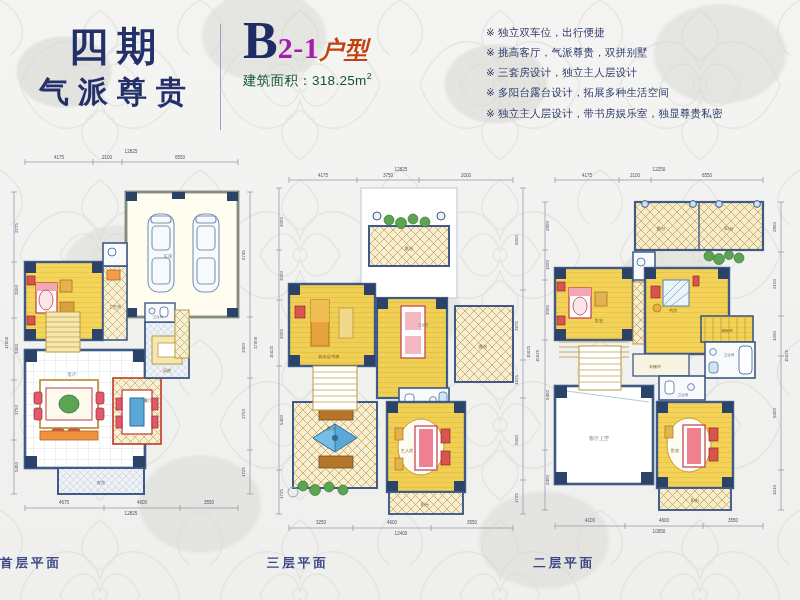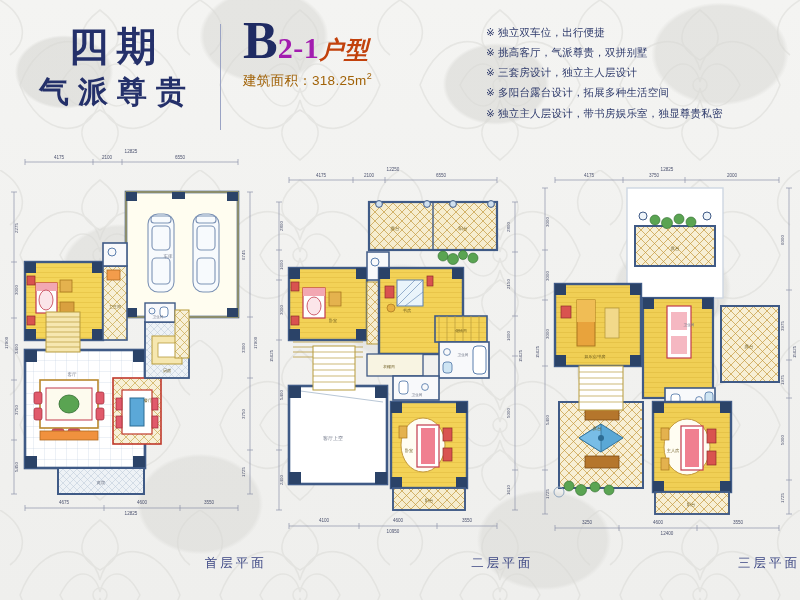--- a/index.html
+++ b/index.html
@@ -51,32 +51,32 @@
   }
   .unit-code{
     font-family:"Liberation Serif","DejaVu Serif",serif;
     font-size:30px;font-weight:bold;color:#a21caf;letter-spacing:.5px;
   }
   .unit-hx{
     font-family:"Liberation Serif","DejaVu Serif",serif;
     font-size:24px;font-weight:bold;color:#c2410c;font-style:italic;letter-spacing:1px;
   }
   .rooms{font-size:13.5px;color:#2b3566;margin-top:12px;letter-spacing:.3px;white-space:nowrap;}
-  .area{font-size:13.5px;color:#a16207;margin-top:5px;letter-spacing:.3px;}
+  .area{font-size:13.5px;color:#14532d;margin-top:5px;letter-spacing:.3px;}
   .area sup{font-size:9px;}
   .hd-right{flex:1;padding:6px 0 0 28px;}
   .feat{font-size:10.5px;color:#2e3a6b;line-height:1.92;letter-spacing:.2px;white-space:nowrap;}
   .feat .mk{color:#2e3a6b;margin-right:3px;}
 
   
   .plans{display:flex;height:440px;}
   .plan{position:relative;flex:1;}
   .plan-caption{
-    position:absolute;bottom:8px;left:0;right:0;text-align:right;
-    font-size:12.5px;color:#3a4583;letter-spacing:3px;
+    position:absolute;bottom:8px;left:0;right:0;text-align:left;
+    font-size:12.5px;color:#3a4583;letter-spacing:3px;font-weight:bold;
   }
 
   
   .canvas{position:absolute;inset:0;}
   svg{display:block;}
 </style>
 </head>
 <body>
 
 <div id="bg-pattern"></div>
@@ -277,20 +277,152 @@
           <text transform="translate(245,115) rotate(-90)">6745</text>
           <text transform="translate(245,208) rotate(-90)">3300</text>
           <text transform="translate(245,274) rotate(-90)">3750</text>
           <text transform="translate(245,332) rotate(-90)">1725</text>
         </g>
       </svg>
       <div class="plan-caption">首层平面</div>
     </div>
 
     <div class="plan">
+      <svg class="canvas" width="268" height="440" viewBox="0 0 268 440">
+        <defs>
+          <pattern id="woodY3" width="5" height="5" patternUnits="userSpaceOnUse">
+            <rect width="5" height="5" fill="#f0cf55"></rect>
+            <path d="M0 2.5H5" stroke="#dcb63b" stroke-width=".5"></path>
+          </pattern>
+          <pattern id="diag3" width="9" height="9" patternUnits="userSpaceOnUse">
+            <rect width="9" height="9" fill="#f7efd5"></rect>
+            <path d="M0 9L9 0M0 0L9 9M-2 2L2 -2M7 11L11 7" stroke="#c49a3e" stroke-width=".7"></path>
+          </pattern>
+        </defs>
+
+        <rect x="94" y="48" width="96" height="110" fill="#ffffff" stroke="#cdd6e2" stroke-width="1.4"></rect>
+        <rect x="102" y="86" width="80" height="40" fill="url(#diag3)" stroke="#3f5a86" stroke-width="2"></rect>
+        <text x="142" y="110" font-size="4.4" fill="#6b5a1e" text-anchor="middle">露台</text>
+        <circle cx="110" cy="76" r="4" fill="#eef4f9" stroke="#3f5a86" stroke-width="1"></circle>
+        <circle cx="174" cy="76" r="4" fill="#eef4f9" stroke="#3f5a86" stroke-width="1"></circle>
+        <g fill="#5aa452" stroke="#2f6b2d" stroke-width=".6">
+          <circle cx="122" cy="80" r="5"></circle>
+            <circle cx="134" cy="83" r="5.5"></circle>
+          <circle cx="146" cy="79" r="5"></circle>
+            <circle cx="158" cy="82" r="5"></circle>
+        </g>
+
+        <rect x="22" y="144" width="86" height="82" fill="url(#woodY3)" stroke="#3f5a86" stroke-width="2.4"></rect>
+        <rect x="22" y="144" width="11" height="11" fill="#2b4368"></rect>
+        <rect x="97" y="144" width="11" height="11" fill="#2b4368"></rect>
+        <rect x="22" y="215" width="11" height="11" fill="#2b4368"></rect>
+        <rect x="97" y="215" width="11" height="11" fill="#2b4368"></rect>
+        <rect x="44" y="160" width="18" height="46" fill="#e8a33c" stroke="#a8771f" stroke-width="1"></rect>
+        <rect x="44" y="160" width="18" height="22" fill="#f0bd55"></rect>
+        <rect x="28" y="166" width="10" height="12" fill="#d9534f" stroke="#8e2b28" stroke-width=".7"></rect>
+        <rect x="72" y="168" width="14" height="30" fill="#f2d98a" stroke="#b79b3c" stroke-width=".8"></rect>
+        <text x="62" y="218" font-size="4" fill="#6b5a1e" text-anchor="middle">娱乐室/书房</text>
+
+        <rect x="110" y="158" width="70" height="100" fill="url(#woodY3)" stroke="#3f5a86" stroke-width="2.2"></rect>
+        <rect x="110" y="158" width="11" height="11" fill="#2b4368"></rect>
+        <rect x="169" y="158" width="11" height="11" fill="#2b4368"></rect>
+
+        <rect x="134" y="166" width="24" height="52" fill="#ffffff" stroke="#c23b4d" stroke-width="1.2"></rect>
+        <rect x="138" y="172" width="16" height="18" fill="#f5b8c2"></rect>
+        <rect x="138" y="196" width="16" height="18" fill="#f5b8c2"></rect>
+        <text x="156" y="186" font-size="3.6" fill="#6b7284" text-anchor="middle">卫生间</text>
+
+        <rect x="188" y="166" width="58" height="76" fill="url(#diag3)" stroke="#3f5a86" stroke-width="2"></rect>
+        <text x="216" y="208" font-size="4.4" fill="#6b5a1e" text-anchor="middle">露台</text>
+
+        <rect x="132" y="248" width="50" height="28" fill="#f8f9fb" stroke="#3f5a86" stroke-width="1.6"></rect>
+        <rect x="138" y="254" width="9" height="13" rx="3" fill="#ffffff" stroke="#5b7fae" stroke-width=".9"></rect>
+        <circle cx="166" cy="260" r="3.4" fill="none" stroke="#5b7fae" stroke-width=".9"></circle>
+        <rect x="172" y="252" width="8" height="20" rx="3" fill="#cfe5f3" stroke="#5b7fae" stroke-width=".9"></rect>
+        <text x="157" y="272" font-size="3.6" fill="#6b7284" text-anchor="middle">卫生间</text>
+
+        <rect x="26" y="262" width="84" height="86" fill="url(#diag3)" stroke="#3f5a86" stroke-width="2"></rect>
+
+        <g>
+          <polygon points="68,284 90,298 68,312 46,298" fill="#5aa8d6" stroke="#2d6c94" stroke-width=".9"></polygon>
+          <polygon points="68,284 68,312 46,298" fill="#78bde6" stroke="#2d6c94" stroke-width=".8"></polygon>
+          <circle cx="68" cy="298" r="3" fill="#2d6c94"></circle>
+          <rect x="52" y="268" width="34" height="12" fill="#b5762c" stroke="#7d4d16" stroke-width=".8"></rect>
+          <rect x="52" y="316" width="34" height="12" fill="#b5762c" stroke="#7d4d16" stroke-width=".8"></rect>
+        </g>
+        <text x="64" y="290" font-size="4.4" fill="#6b5a1e" text-anchor="middle">露台</text>
+        <g fill="#5aa452" stroke="#2f6b2d" stroke-width=".6">
+          <circle cx="36" cy="346" r="5"></circle>
+            <circle cx="48" cy="350" r="5.5"></circle>
+          <circle cx="62" cy="347" r="5"></circle>
+            <circle cx="76" cy="350" r="5"></circle>
+        </g>
+        <circle cx="26" cy="352" r="5" fill="none" stroke="#8fa5bd" stroke-width="1"></circle>
+
+        <rect x="120" y="262" width="78" height="90" fill="url(#woodY3)" stroke="#3f5a86" stroke-width="2.4"></rect>
+        <rect x="120" y="262" width="11" height="11" fill="#2b4368"></rect>
+        <rect x="187" y="262" width="11" height="11" fill="#2b4368"></rect>
+        <rect x="120" y="341" width="11" height="11" fill="#2b4368"></rect>
+        <rect x="187" y="341" width="11" height="11" fill="#2b4368"></rect>
+        <ellipse cx="154" cy="307" rx="23" ry="28" fill="#fffdf2" stroke="#c49a3e" stroke-width="1"></ellipse>
+        <rect x="148" y="286" width="22" height="44" fill="#ffffff" stroke="#c23b4d" stroke-width="1.2"></rect>
+        <rect x="152" y="289" width="14" height="38" fill="#f07f90"></rect>
+        <rect x="174" y="289" width="9" height="14" fill="#d9534f" stroke="#8e2b28" stroke-width=".7"></rect>
+        <rect x="174" y="311" width="9" height="14" fill="#d9534f" stroke="#8e2b28" stroke-width=".7"></rect>
+        <rect x="128" y="288" width="8" height="12" fill="#e4b24e" stroke="#a8771f" stroke-width=".7"></rect>
+        <rect x="128" y="318" width="8" height="12" fill="#e4b24e" stroke="#a8771f" stroke-width=".7"></rect>
+        <text x="140" y="312" font-size="4.2" fill="#6b5a1e" text-anchor="middle">主人房</text>
+
+        <rect x="122" y="352" width="74" height="22" fill="url(#diag3)" stroke="#3f5a86" stroke-width="1.9"></rect>
+        <text x="158" y="366" font-size="4.2" fill="#6b5a1e" text-anchor="middle">阳台</text>
+
+        <rect x="46" y="226" width="44" height="44" fill="#ffffff" stroke="#b79b3c" stroke-width="1"></rect>
+        <g stroke="#b79b3c" stroke-width=".7">
+          <path d="M46 232H90M46 238H90M46 244H90M46 250H90M46 256H90M46 262H90"></path>
+        </g>
+
+        <g stroke="#8d93ab" stroke-width=".7" fill="none">
+          <path d="M22 40H246"></path>
+          <path d="M22 37v6M90 37v6M152 37v6M246 37v6"></path>
+          <path d="M22 388H246"></path>
+          <path d="M22 385v6M86 385v6M164 385v6M246 385v6"></path>
+          <path d="M12 48V374"></path>
+          <path d="M9 48h6M9 110h6M9 160h6M9 226h6M9 330h6M9 374h6"></path>
+          <path d="M256 48V374"></path>
+          <path d="M253 48h6M253 150h6M253 220h6M253 258h6M253 340h6M253 374h6"></path>
+        </g>
+        <g font-size="4.6" fill="#4e5470" text-anchor="middle" font-family="Liberation Sans, sans-serif">
+          <text x="134" y="31">12825</text>
+          <text x="56" y="37">4175</text>
+          <text x="121" y="37">3750</text>
+          <text x="199" y="37">2000</text>
+          <text x="134" y="395">12400</text>
+          <text x="54" y="384">3250</text>
+          <text x="125" y="384">4600</text>
+          <text x="205" y="384">3550</text>
+        </g>
+        <g font-size="4.4" fill="#4e5470" text-anchor="middle" font-family="Liberation Sans, sans-serif">
+          <text transform="translate(6,212) rotate(-90)">15625</text>
+          <text transform="translate(16,82) rotate(-90)">3000</text>
+          <text transform="translate(16,136) rotate(-90)">3000</text>
+          <text transform="translate(16,194) rotate(-90)">3000</text>
+          <text transform="translate(16,280) rotate(-90)">5400</text>
+          <text transform="translate(16,354) rotate(-90)">1725</text>
+          <text transform="translate(263,212) rotate(-90)">15625</text>
+          <text transform="translate(251,100) rotate(-90)">6000</text>
+          <text transform="translate(251,186) rotate(-90)">3975</text>
+          <text transform="translate(251,240) rotate(-90)">1975</text>
+          <text transform="translate(251,300) rotate(-90)">5000</text>
+          <text transform="translate(251,358) rotate(-90)">1725</text>
+        </g>
+      </svg>
+      <div class="plan-caption">三层平面</div>
+    </div>
+
+    <div class="plan">
       <svg class="canvas" width="266" height="440" viewBox="0 0 266 440">
         <defs>
           <pattern id="woodY2" width="5" height="5" patternUnits="userSpaceOnUse">
             <rect width="5" height="5" fill="#f3d257"></rect>
             <path d="M0 2.5H5" stroke="#dfb93c" stroke-width=".5"></path>
           </pattern>
           <pattern id="diag2" width="9" height="9" patternUnits="userSpaceOnUse">
             <rect width="9" height="9" fill="#f6edcf"></rect>
             <path d="M0 9L9 0M0 0L9 9M-2 2L2 -2M7 11L11 7" stroke="#c49a3e" stroke-width=".7"></path>
           </pattern>
@@ -429,146 +561,14 @@
           <text transform="translate(243,87) rotate(-90)">2800</text>
           <text transform="translate(243,144) rotate(-90)">2150</text>
           <text transform="translate(243,196) rotate(-90)">1600</text>
           <text transform="translate(243,273) rotate(-90)">5000</text>
           <text transform="translate(243,350) rotate(-90)">1610</text>
         </g>
       </svg>
       <div class="plan-caption">二层平面</div>
     </div>
 
-    <div class="plan">
-      <svg class="canvas" width="268" height="440" viewBox="0 0 268 440">
-        <defs>
-          <pattern id="woodY3" width="5" height="5" patternUnits="userSpaceOnUse">
-            <rect width="5" height="5" fill="#f0cf55"></rect>
-            <path d="M0 2.5H5" stroke="#dcb63b" stroke-width=".5"></path>
-          </pattern>
-          <pattern id="diag3" width="9" height="9" patternUnits="userSpaceOnUse">
-            <rect width="9" height="9" fill="#f7efd5"></rect>
-            <path d="M0 9L9 0M0 0L9 9M-2 2L2 -2M7 11L11 7" stroke="#c49a3e" stroke-width=".7"></path>
-          </pattern>
-        </defs>
-
-        <rect x="94" y="48" width="96" height="110" fill="#ffffff" stroke="#cdd6e2" stroke-width="1.4"></rect>
-        <rect x="102" y="86" width="80" height="40" fill="url(#diag3)" stroke="#3f5a86" stroke-width="2"></rect>
-        <text x="142" y="110" font-size="4.4" fill="#6b5a1e" text-anchor="middle">露台</text>
-        <circle cx="110" cy="76" r="4" fill="#eef4f9" stroke="#3f5a86" stroke-width="1"></circle>
-        <circle cx="174" cy="76" r="4" fill="#eef4f9" stroke="#3f5a86" stroke-width="1"></circle>
-        <g fill="#5aa452" stroke="#2f6b2d" stroke-width=".6">
-          <circle cx="122" cy="80" r="5"></circle>
-            <circle cx="134" cy="83" r="5.5"></circle>
-          <circle cx="146" cy="79" r="5"></circle>
-            <circle cx="158" cy="82" r="5"></circle>
-        </g>
-
-        <rect x="22" y="144" width="86" height="82" fill="url(#woodY3)" stroke="#3f5a86" stroke-width="2.4"></rect>
-        <rect x="22" y="144" width="11" height="11" fill="#2b4368"></rect>
-        <rect x="97" y="144" width="11" height="11" fill="#2b4368"></rect>
-        <rect x="22" y="215" width="11" height="11" fill="#2b4368"></rect>
-        <rect x="97" y="215" width="11" height="11" fill="#2b4368"></rect>
-        <rect x="44" y="160" width="18" height="46" fill="#e8a33c" stroke="#a8771f" stroke-width="1"></rect>
-        <rect x="44" y="160" width="18" height="22" fill="#f0bd55"></rect>
-        <rect x="28" y="166" width="10" height="12" fill="#d9534f" stroke="#8e2b28" stroke-width=".7"></rect>
-        <rect x="72" y="168" width="14" height="30" fill="#f2d98a" stroke="#b79b3c" stroke-width=".8"></rect>
-        <text x="62" y="218" font-size="4" fill="#6b5a1e" text-anchor="middle">娱乐室/书房</text>
-
-        <rect x="110" y="158" width="70" height="100" fill="url(#woodY3)" stroke="#3f5a86" stroke-width="2.2"></rect>
-        <rect x="110" y="158" width="11" height="11" fill="#2b4368"></rect>
-        <rect x="169" y="158" width="11" height="11" fill="#2b4368"></rect>
-
-        <rect x="134" y="166" width="24" height="52" fill="#ffffff" stroke="#c23b4d" stroke-width="1.2"></rect>
-        <rect x="138" y="172" width="16" height="18" fill="#f5b8c2"></rect>
-        <rect x="138" y="196" width="16" height="18" fill="#f5b8c2"></rect>
-        <text x="156" y="186" font-size="3.6" fill="#6b7284" text-anchor="middle">卫生间</text>
-
-        <rect x="188" y="166" width="58" height="76" fill="url(#diag3)" stroke="#3f5a86" stroke-width="2"></rect>
-        <text x="216" y="208" font-size="4.4" fill="#6b5a1e" text-anchor="middle">露台</text>
-
-        <rect x="132" y="248" width="50" height="28" fill="#f8f9fb" stroke="#3f5a86" stroke-width="1.6"></rect>
-        <rect x="138" y="254" width="9" height="13" rx="3" fill="#ffffff" stroke="#5b7fae" stroke-width=".9"></rect>
-        <circle cx="166" cy="260" r="3.4" fill="none" stroke="#5b7fae" stroke-width=".9"></circle>
-        <rect x="172" y="252" width="8" height="20" rx="3" fill="#cfe5f3" stroke="#5b7fae" stroke-width=".9"></rect>
-        <text x="157" y="272" font-size="3.6" fill="#6b7284" text-anchor="middle">卫生间</text>
-
-        <rect x="26" y="262" width="84" height="86" fill="url(#diag3)" stroke="#3f5a86" stroke-width="2"></rect>
-
-        <g>
-          <polygon points="68,284 90,298 68,312 46,298" fill="#5aa8d6" stroke="#2d6c94" stroke-width=".9"></polygon>
-          <polygon points="68,284 68,312 46,298" fill="#78bde6" stroke="#2d6c94" stroke-width=".8"></polygon>
-          <circle cx="68" cy="298" r="3" fill="#2d6c94"></circle>
-          <rect x="52" y="268" width="34" height="12" fill="#b5762c" stroke="#7d4d16" stroke-width=".8"></rect>
-          <rect x="52" y="316" width="34" height="12" fill="#b5762c" stroke="#7d4d16" stroke-width=".8"></rect>
-        </g>
-        <text x="64" y="290" font-size="4.4" fill="#6b5a1e" text-anchor="middle">露台</text>
-        <g fill="#5aa452" stroke="#2f6b2d" stroke-width=".6">
-          <circle cx="36" cy="346" r="5"></circle>
-            <circle cx="48" cy="350" r="5.5"></circle>
-          <circle cx="62" cy="347" r="5"></circle>
-            <circle cx="76" cy="350" r="5"></circle>
-        </g>
-        <circle cx="26" cy="352" r="5" fill="none" stroke="#8fa5bd" stroke-width="1"></circle>
-
-        <rect x="120" y="262" width="78" height="90" fill="url(#woodY3)" stroke="#3f5a86" stroke-width="2.4"></rect>
-        <rect x="120" y="262" width="11" height="11" fill="#2b4368"></rect>
-        <rect x="187" y="262" width="11" height="11" fill="#2b4368"></rect>
-        <rect x="120" y="341" width="11" height="11" fill="#2b4368"></rect>
-        <rect x="187" y="341" width="11" height="11" fill="#2b4368"></rect>
-        <ellipse cx="154" cy="307" rx="23" ry="28" fill="#fffdf2" stroke="#c49a3e" stroke-width="1"></ellipse>
-        <rect x="148" y="286" width="22" height="44" fill="#ffffff" stroke="#c23b4d" stroke-width="1.2"></rect>
-        <rect x="152" y="289" width="14" height="38" fill="#f07f90"></rect>
-        <rect x="174" y="289" width="9" height="14" fill="#d9534f" stroke="#8e2b28" stroke-width=".7"></rect>
-        <rect x="174" y="311" width="9" height="14" fill="#d9534f" stroke="#8e2b28" stroke-width=".7"></rect>
-        <rect x="128" y="288" width="8" height="12" fill="#e4b24e" stroke="#a8771f" stroke-width=".7"></rect>
-        <rect x="128" y="318" width="8" height="12" fill="#e4b24e" stroke="#a8771f" stroke-width=".7"></rect>
-        <text x="140" y="312" font-size="4.2" fill="#6b5a1e" text-anchor="middle">主人房</text>
-
-        <rect x="122" y="352" width="74" height="22" fill="url(#diag3)" stroke="#3f5a86" stroke-width="1.9"></rect>
-        <text x="158" y="366" font-size="4.2" fill="#6b5a1e" text-anchor="middle">阳台</text>
-
-        <rect x="46" y="226" width="44" height="44" fill="#ffffff" stroke="#b79b3c" stroke-width="1"></rect>
-        <g stroke="#b79b3c" stroke-width=".7">
-          <path d="M46 232H90M46 238H90M46 244H90M46 250H90M46 256H90M46 262H90"></path>
-        </g>
-
-        <g stroke="#8d93ab" stroke-width=".7" fill="none">
-          <path d="M22 40H246"></path>
-          <path d="M22 37v6M90 37v6M152 37v6M246 37v6"></path>
-          <path d="M22 388H246"></path>
-          <path d="M22 385v6M86 385v6M164 385v6M246 385v6"></path>
-          <path d="M12 48V374"></path>
-          <path d="M9 48h6M9 110h6M9 160h6M9 226h6M9 330h6M9 374h6"></path>
-          <path d="M256 48V374"></path>
-          <path d="M253 48h6M253 150h6M253 220h6M253 258h6M253 340h6M253 374h6"></path>
-        </g>
-        <g font-size="4.6" fill="#4e5470" text-anchor="middle" font-family="Liberation Sans, sans-serif">
-          <text x="134" y="31">12825</text>
-          <text x="56" y="37">4175</text>
-          <text x="121" y="37">3750</text>
-          <text x="199" y="37">2000</text>
-          <text x="134" y="395">12400</text>
-          <text x="54" y="384">3250</text>
-          <text x="125" y="384">4600</text>
-          <text x="205" y="384">3550</text>
-        </g>
-        <g font-size="4.4" fill="#4e5470" text-anchor="middle" font-family="Liberation Sans, sans-serif">
-          <text transform="translate(6,212) rotate(-90)">15625</text>
-          <text transform="translate(16,82) rotate(-90)">3000</text>
-          <text transform="translate(16,136) rotate(-90)">3000</text>
-          <text transform="translate(16,194) rotate(-90)">3000</text>
-          <text transform="translate(16,280) rotate(-90)">5400</text>
-          <text transform="translate(16,354) rotate(-90)">1725</text>
-          <text transform="translate(263,212) rotate(-90)">15625</text>
-          <text transform="translate(251,100) rotate(-90)">6000</text>
-          <text transform="translate(251,186) rotate(-90)">3975</text>
-          <text transform="translate(251,240) rotate(-90)">1975</text>
-          <text transform="translate(251,300) rotate(-90)">5000</text>
-          <text transform="translate(251,358) rotate(-90)">1725</text>
-        </g>
-      </svg>
-      <div class="plan-caption">三层平面</div>
-    </div>
-
   </div>
 </div>
 
 </body></html>

